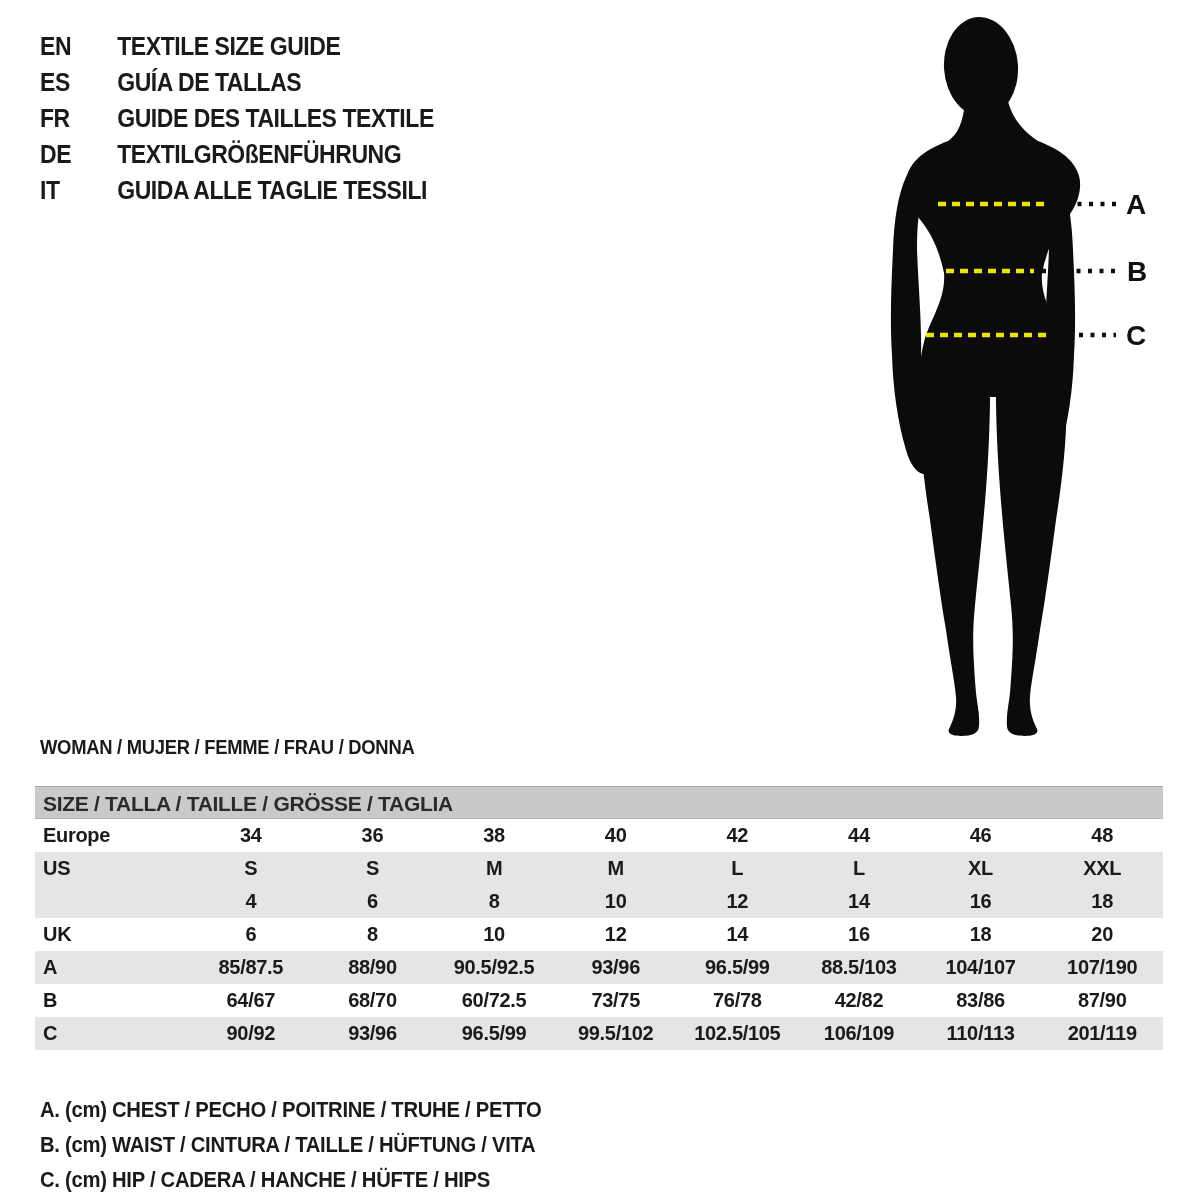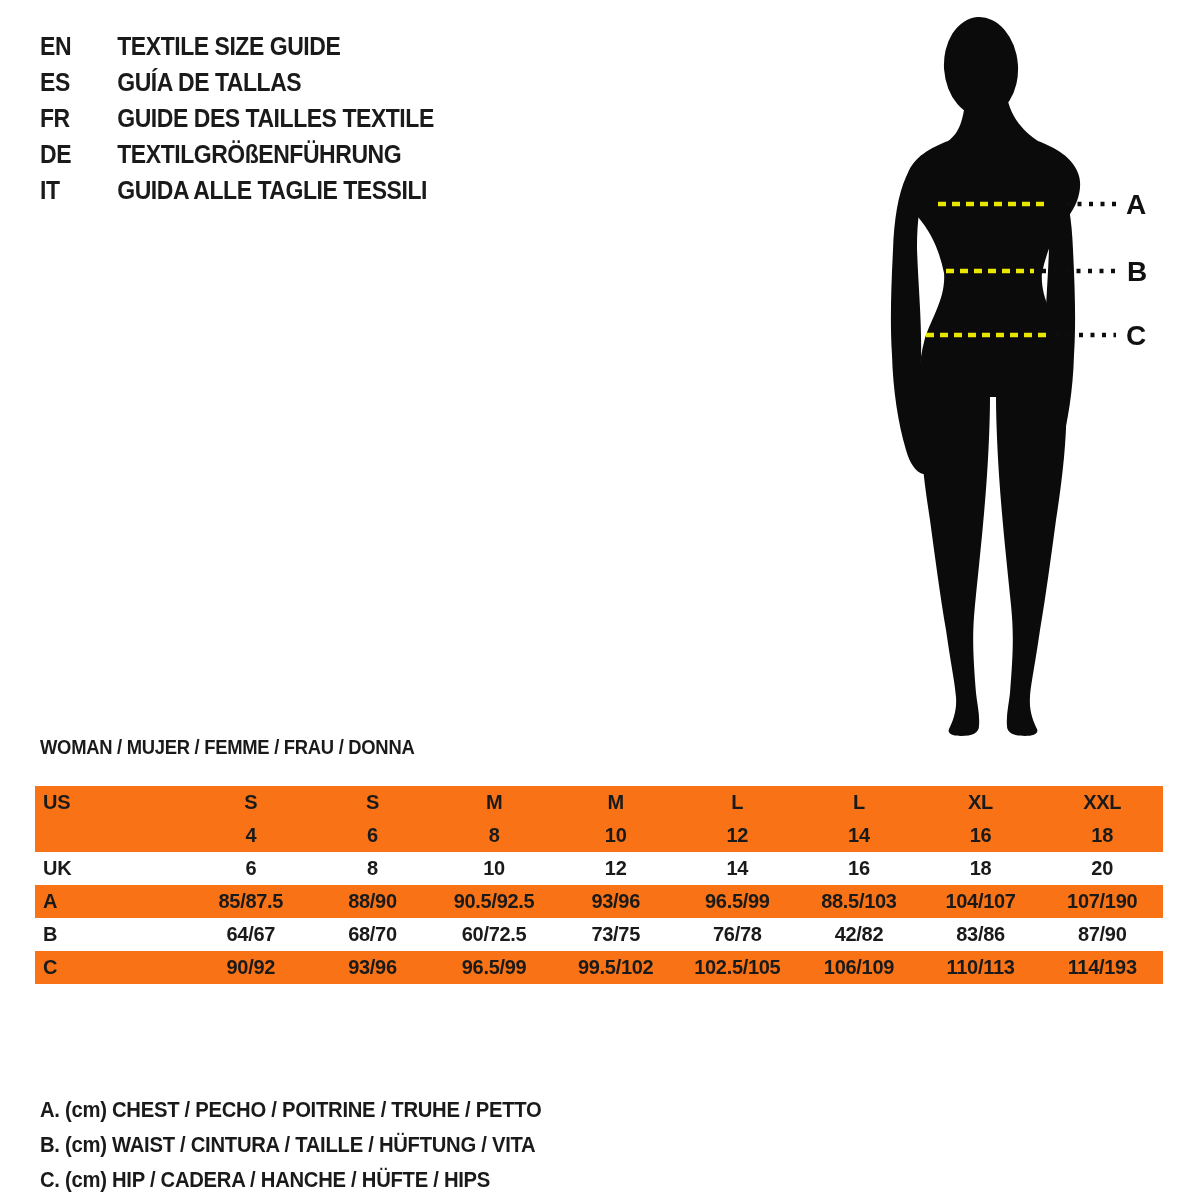--- a/index.html
+++ b/index.html
@@ -22,21 +22,21 @@
 
   
   .size-table{position:absolute;left:35px;top:786px;width:1128px;}
   .size-bar{
     height:33px;line-height:33px;background:#c9c9c9;
     border-top:1px solid #a9a9a9;border-bottom:1px solid #b2b2b2;
     font-size:21px;font-weight:bold;padding-left:8px;letter-spacing:-0.3px;
     box-sizing:border-box;color:#2a2a2a;
   }
   .trow{display:flex;height:33px;line-height:33px;}
-  .trow.shaded{background:#f97316;}
+  .trow.shaded{background:#e5e5e5;}
   .tlabel{width:155px;padding-left:8px;box-sizing:border-box;font-size:20px;font-weight:bold;letter-spacing:-0.3px;text-align:left;}
   .tcell{flex:1;text-align:center;font-size:20px;font-weight:bold;letter-spacing:-0.3px;}
 
   
   .legend{position:absolute;left:40px;top:1092px;}
   .legend-line{font-size:22px;font-weight:bold;line-height:35px;letter-spacing:-0.3px;white-space:nowrap;}
 </style>
 </head>
 <body>
 
@@ -142,21 +142,33 @@
 
     <line x1="66" y1="330" x2="186" y2="330" stroke-width="4.5" stroke-dasharray="8 6" stroke="#e9e600"></line>
     <line x1="196" y1="330" x2="256" y2="330" stroke-width="4.5" stroke-dasharray="4 7.5" stroke="#0d0d0d"></line>
     <text x="266" y="340" font-size="28" font-weight="bold" fill="#111111">C</text>
   </svg>
 </div>
 
 <div class="section-title condensed">WOMAN / MUJER / FEMME / FRAU / DONNA</div>
 
 <div class="size-table">
+  <div class="size-bar">SIZE / TALLA / TAILLE / GRÖSSE / TAGLIA</div>
   <div>
+      <div class="trow">
+        <div class="tlabel">Europe</div>
+        <div class="tcell">34</div>
+        <div class="tcell">36</div>
+        <div class="tcell">38</div>
+        <div class="tcell">40</div>
+        <div class="tcell">42</div>
+        <div class="tcell">44</div>
+        <div class="tcell">46</div>
+        <div class="tcell">48</div>
+      </div>
       <div class="trow shaded">
         <div class="tlabel">US</div>
         <div class="tcell">S</div>
         <div class="tcell">S</div>
         <div class="tcell">M</div>
         <div class="tcell">M</div>
         <div class="tcell">L</div>
         <div class="tcell">L</div>
         <div class="tcell">XL</div>
         <div class="tcell">XXL</div>
@@ -207,21 +219,21 @@
       </div>
       <div class="trow shaded">
         <div class="tlabel">C</div>
         <div class="tcell">90/92</div>
         <div class="tcell">93/96</div>
         <div class="tcell">96.5/99</div>
         <div class="tcell">99.5/102</div>
         <div class="tcell">102.5/105</div>
         <div class="tcell">106/109</div>
         <div class="tcell">110/113</div>
-        <div class="tcell">114/193</div>
+        <div class="tcell">201/119</div>
       </div>
     </div>
 </div>
 
 <div class="legend condensed">
   <div class="legend-line">A. (cm) CHEST / PECHO / POITRINE / TRUHE / PETTO</div>
   <div class="legend-line">B. (cm) WAIST / CINTURA / TAILLE / HÜFTUNG / VITA</div>
   <div class="legend-line">C. (cm) HIP / CADERA / HANCHE / HÜFTE / HIPS</div>
 </div>
 

